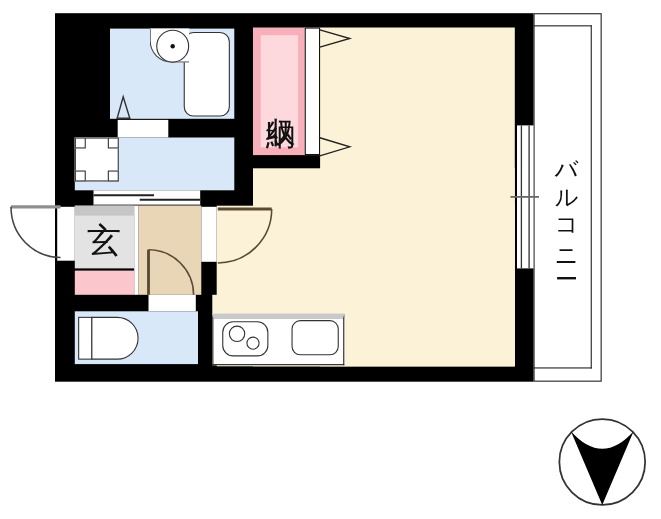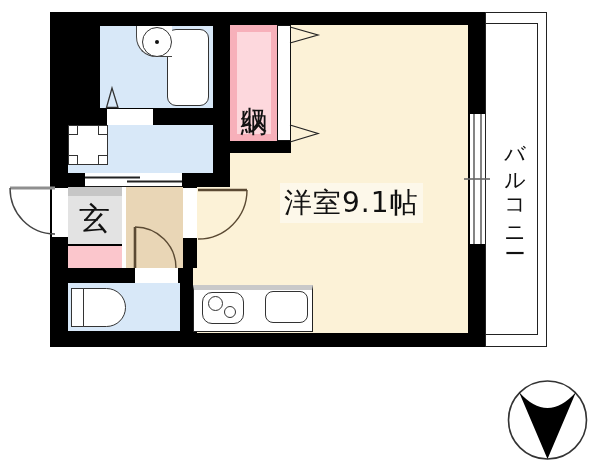--- a/index.html
+++ b/index.html
@@ -148,18 +148,17 @@
     <path d="M474 114 V244" stroke="#333" stroke-width="1.2" fill="none"></path>
     <path d="M481 114 V244" stroke="#333" stroke-width="1.2" fill="none"></path>
     <path d="M464 179 H490" stroke="#666" stroke-width="1.6" fill="none"></path>
   </svg>
 
   <svg class="abs" id="compass" viewBox="0 0 85 85">
     <circle cx="42.5" cy="42" r="39" fill="#fff" stroke="#333" stroke-width="1.6"></circle>
     <path d="M14 14 Q42.5 46 71 14 L42.5 81 Z" fill="#000"></path>
   </svg>
 
-  <div class="abs label" id="label-main">洋室9.1帖</div>
   <div class="abs label" id="label-storage">収納</div>
   <div class="abs label" id="label-entry">玄</div>
   <div class="abs label" id="label-balcony">バルコニー</div>
 
 </div>
 
 </body></html>

